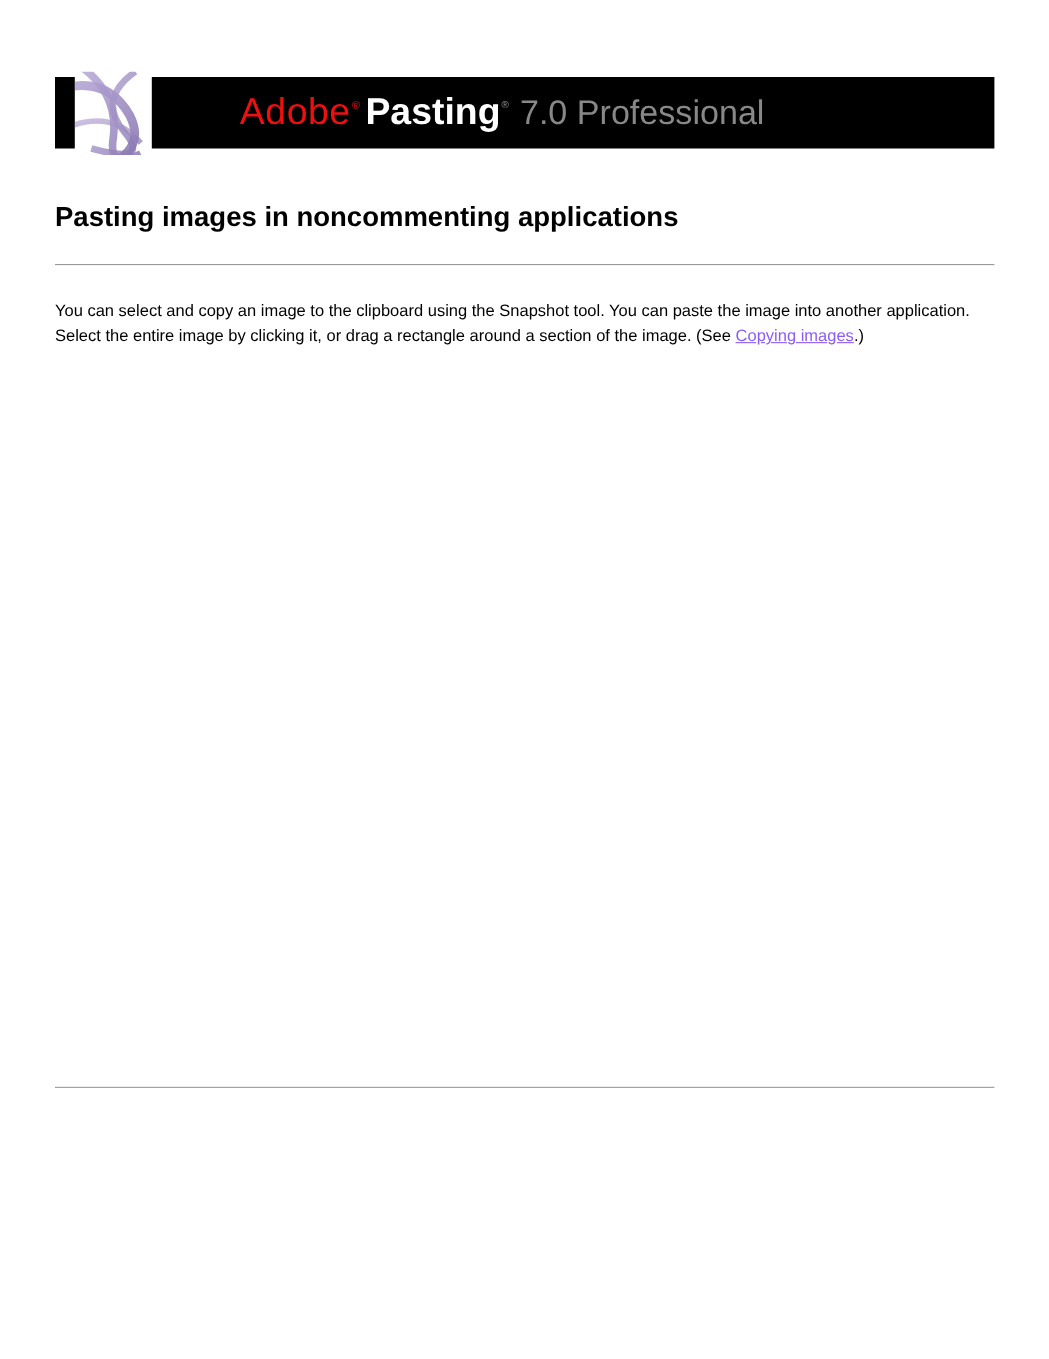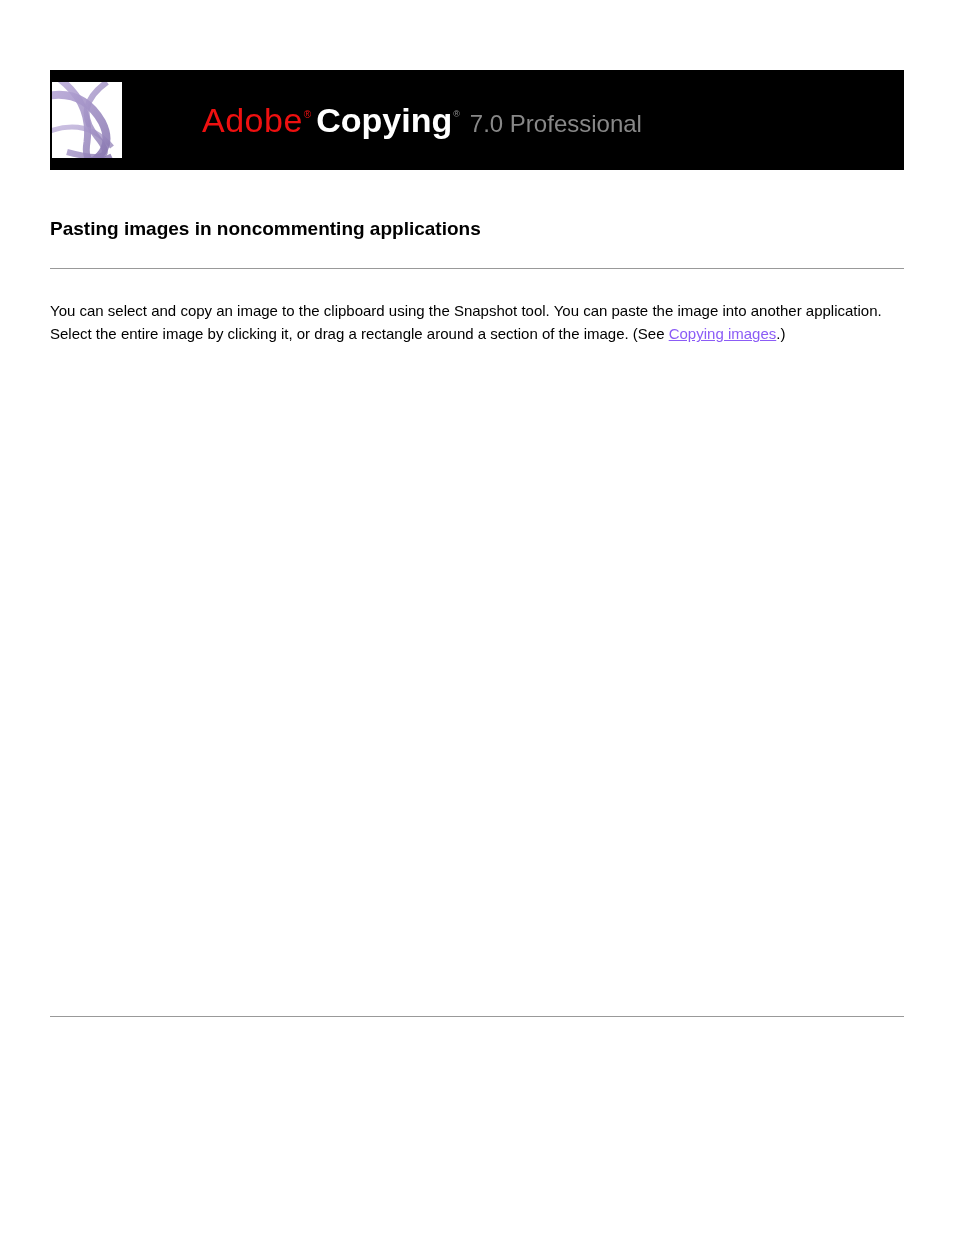--- a/index.html
+++ b/index.html
@@ -12,25 +12,26 @@
       font-family: Arial, Helvetica, sans-serif;
       width: 954px;
       height: 1235px;
       position: relative;
     }
     .page-container {
       padding: 70px 50px 0 50px;
     }
     .header-banner {
       width: 100%;
-      height: 100px;
+      height: 65px;
       background: #000000;
       display: flex;
       align-items: center;
       position: relative;
+      padding-left: 16px;
     }
     .banner-icon-box {
       width: 70px;
       height: 76px;
       margin: 2px 0 2px 2px;
       background: #ffffff;
       display: flex;
       align-items: center;
       justify-content: center;
       position: relative;
@@ -72,30 +73,30 @@
     .acrobat-reg {
       color: #999;
       font-size: 9px;
       vertical-align: super;
       position: relative;
       top: -15px;
       left: -3px;
     }
     .version-text {
       color: #888888;
-      font-size: 24px;
+      font-size: 31px;
       font-weight: 400;
       font-family: 'Myriad Pro', Arial, sans-serif;
       margin-left: 3px;
     }
     .content-area {
       margin-top: 48px;
     }
     .page-title {
-      font-size: 19px;
+      font-size: 25px;
       font-weight: 700;
       color: #000000;
       font-family: Arial, sans-serif;
       margin-bottom: 28px;
     }
     .divider-top {
       border: none;
       border-top: 1px solid #999;
       margin-bottom: 30px;
     }
@@ -133,21 +134,21 @@
         </defs>
         <path d="M -10 15 Q 30 5 50 40 Q 65 70 30 85" stroke="url(#purpleGrad)" stroke-width="8" fill="none" opacity="0.9"></path>
         <path d="M 5 -5 Q 40 20 35 60 Q 30 90 60 75" stroke="url(#purpleGrad)" stroke-width="7" fill="none" opacity="0.85"></path>
         <path d="M 55 0 Q 20 25 45 55 Q 70 85 15 70" stroke="url(#purpleGrad)" stroke-width="6" fill="none" opacity="0.8"></path>
         <path d="M -5 50 Q 35 35 60 65" stroke="url(#purpleGrad)" stroke-width="5" fill="none" opacity="0.7"></path>
       </svg>
     </div>
     <div class="banner-text">
       <span class="adobe-text">Adobe</span>
         <span class="adobe-reg">®</span>
-      <span class="acrobat-text">Copying</span>
+      <span class="acrobat-text">Pasting</span>
         <span class="acrobat-reg">®</span>
       <span class="version-text">7.0 Professional</span>
     </div>
   </div>
 
   <div class="content-area">
     <h1 class="page-title">Pasting images in noncommenting applications</h1>
     <hr class="divider-top">
     <p class="body-text">
       <span>You can select and copy an image to the clipboard using the Snapshot tool. You can paste the image into another application. Select the entire image by clicking it, or drag a rectangle around a section of the image. (See </span><a class="link">Copying images</a><span>.)</span>

